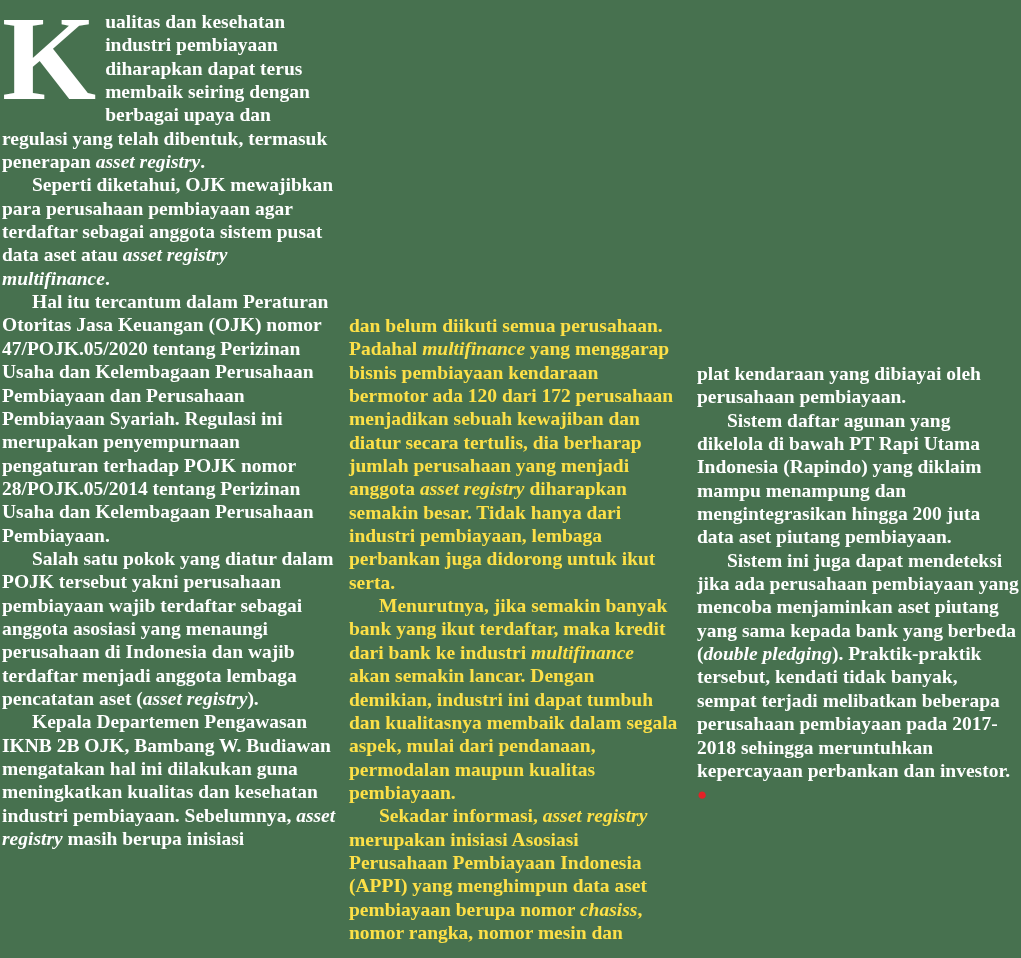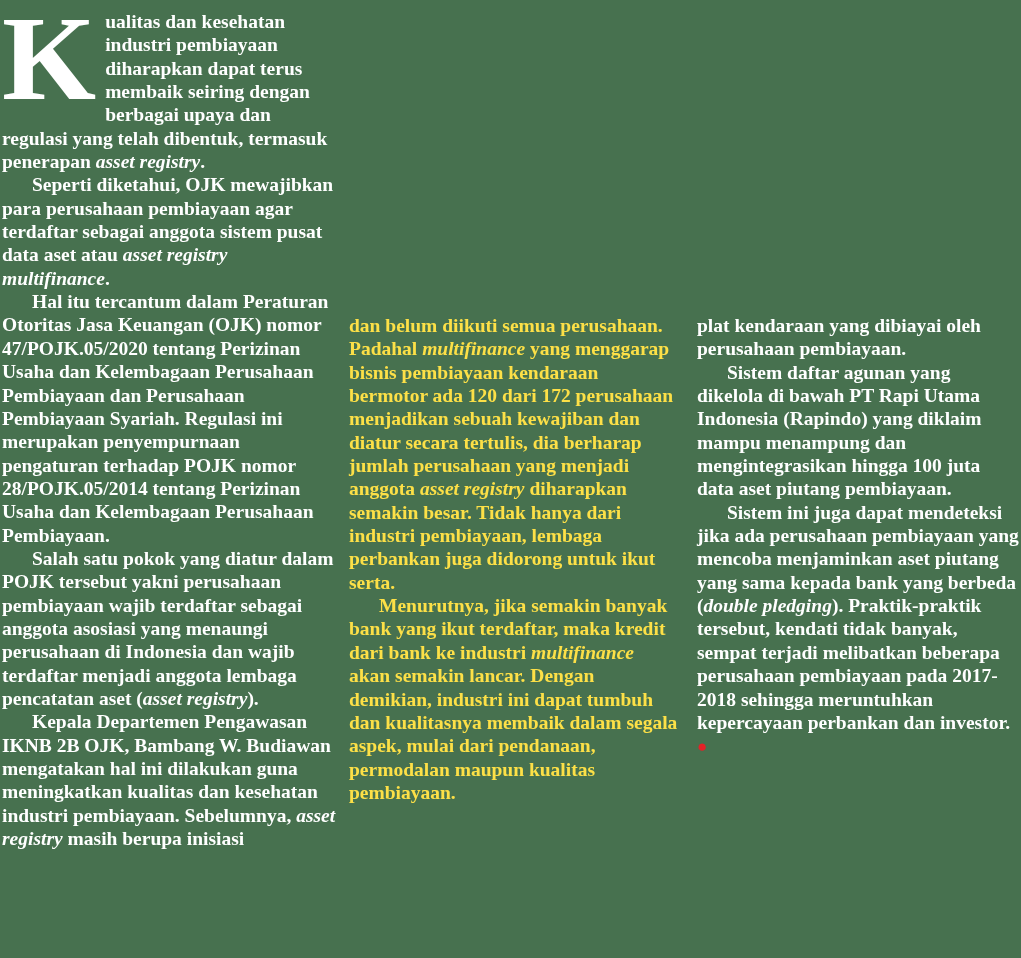--- a/index.html
+++ b/index.html
@@ -58,19 +58,20 @@
   <div class="col" id="column-1" style="color: rgb(255, 255, 255);">
       <p><span class="dropcap">K</span><span>ualitas dan kesehatan industri pembiayaan diharapkan dapat terus membaik seiring dengan berbagai upaya dan regulasi yang telah dibentuk, termasuk penerapan </span><i class="ital">asset registry</i><span>.</span></p>
       <p class="indent"><span>Seperti diketahui, OJK mewajibkan para perusahaan pembiayaan agar terdaftar sebagai anggota sistem pusat data aset atau </span><i class="ital">asset registry multifinance</i><span>.</span></p>
       <p class="indent"><span>Hal itu tercantum dalam Peraturan Otoritas Jasa Keuangan (OJK) nomor 47/POJK.05/2020 tentang Perizinan Usaha dan Kelembagaan Perusahaan Pembiayaan dan Perusahaan Pembiayaan Syariah. Regulasi ini merupakan penyempurnaan pengaturan terhadap POJK nomor 28/POJK.05/2014 tentang Perizinan Usaha dan Kelembagaan Perusahaan Pembiayaan.</span></p>
       <p class="indent"><span>Salah satu pokok yang diatur dalam POJK tersebut yakni perusahaan pembiayaan wajib terdaftar sebagai anggota asosiasi yang menaungi perusahaan di Indonesia dan wajib terdaftar menjadi anggota lembaga pencatatan aset (</span><i class="ital">asset registry</i><span>).</span></p>
       <p class="indent"><span>Kepala Departemen Pengawasan IKNB 2B OJK, Bambang W. Budiawan mengatakan hal ini dilakukan guna meningkatkan kualitas dan kesehatan industri pembiayaan. Sebelumnya, </span><i class="ital">asset registry</i><span> masih berupa inisiasi</span></p>
     </div>
   <div class="col" id="column-2" style="color: #fde047;">
       <p><span>dan belum diikuti semua perusahaan. Padahal </span><i class="ital">multifinance</i><span> yang menggarap bisnis pembiayaan kendaraan bermotor ada 120 dari 172 perusahaan menjadikan sebuah kewajiban dan diatur secara tertulis, dia berharap jumlah perusahaan yang menjadi anggota </span><i class="ital">asset registry</i><span> diharapkan semakin besar. Tidak hanya dari industri pembiayaan, lembaga perbankan juga didorong untuk ikut serta.</span></p>
       <p class="indent"><span>Menurutnya, jika semakin banyak bank yang ikut terdaftar, maka kredit dari bank ke industri </span><i class="ital">multifinance</i><span> akan semakin lancar. Dengan demikian, industri ini dapat tumbuh dan kualitasnya membaik dalam segala aspek, mulai dari pendanaan, permodalan maupun kualitas pembiayaan.</span></p>
+      <p class="indent"><span>Sekadar informasi, </span><i class="ital">asset registry</i><span> merupakan inisiasi Asosiasi Perusahaan Pembiayaan Indonesia (APPI) yang menghimpun data aset pembiayaan berupa nomor </span><i class="ital">chasiss</i><span>, nomor rangka, nomor mesin dan</span></p>
     </div>
-  <div class="col" id="column-3" style="color: rgb(255, 255, 255);">
+  <div class="col" id="column-3" style="color: rgb(255, 255, 255); margin-top: 48px;">
       <p><span>plat kendaraan yang dibiayai oleh perusahaan pembiayaan.</span></p>
-      <p class="indent"><span>Sistem daftar agunan yang dikelola di bawah PT Rapi Utama Indonesia (Rapindo) yang diklaim mampu menampung dan mengintegrasikan hingga 100 juta data aset piutang pembiayaan.</span></p>
+      <p class="indent"><span>Sistem daftar agunan yang dikelola di bawah PT Rapi Utama Indonesia (Rapindo) yang diklaim mampu menampung dan mengintegrasikan hingga 200 juta data aset piutang pembiayaan.</span></p>
       <p class="indent"><span>Sistem ini juga dapat mendeteksi jika ada perusahaan pembiayaan yang mencoba menjaminkan aset piutang yang sama kepada bank yang berbeda (</span><i class="ital">double pledging</i><span>). Praktik-praktik tersebut, kendati tidak banyak, sempat terjadi melibatkan beberapa perusahaan pembiayaan pada 2017-2018 sehingga meruntuhkan kepercayaan perbankan dan investor. </span><span class="endmark" style="color: rgb(227, 34, 39);">●</span></p>
     </div>
 </div>
 
 </body></html>

